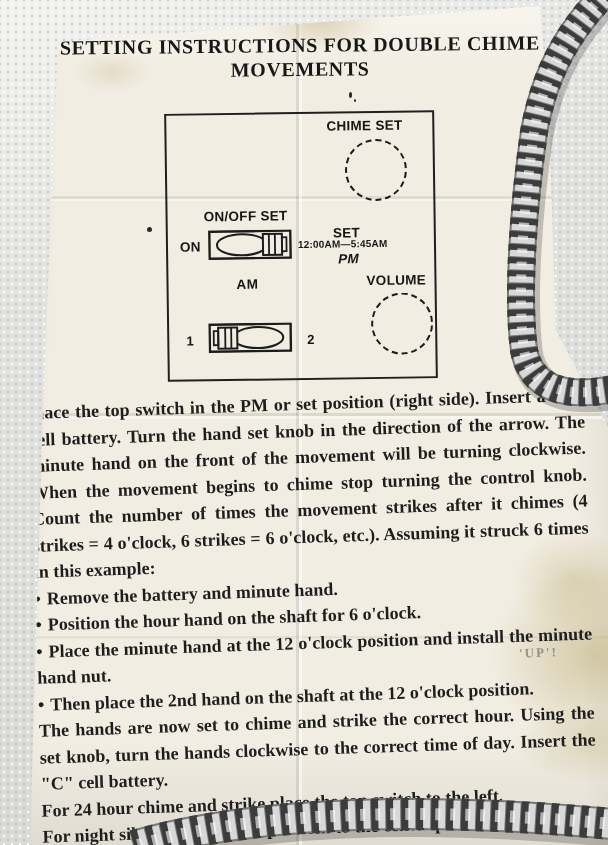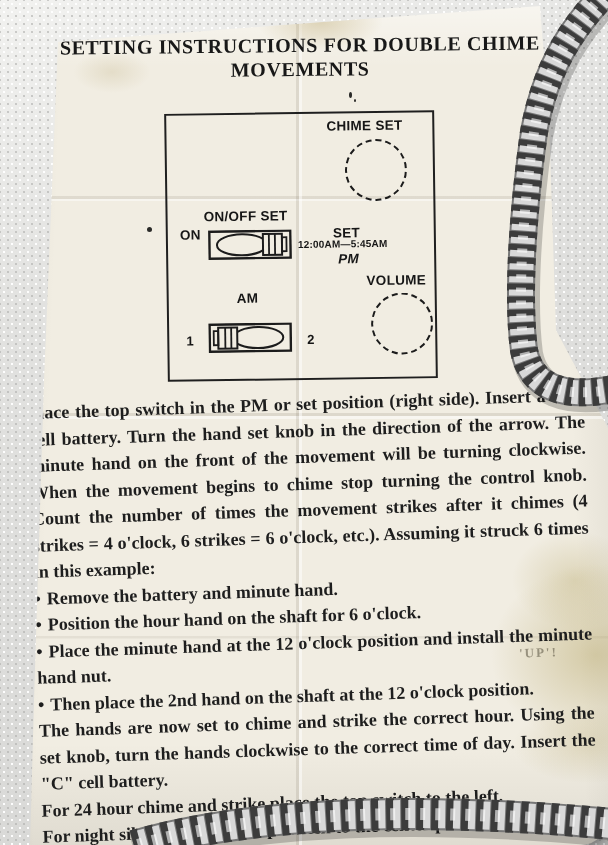--- a/index.html
+++ b/index.html
@@ -34,21 +34,20 @@
       linear-gradient(to right, rgba(0,0,0,0) 0 296px, rgba(115,105,88,.16) 296px 299px, rgba(255,255,255,.5) 299px 302px, rgba(0,0,0,0) 302px),
       
       linear-gradient(to bottom, rgba(0,0,0,0) 0 196px, rgba(115,105,88,.14) 196px 199px, rgba(255,255,255,.45) 199px 201px, rgba(0,0,0,0) 201px),
       linear-gradient(to bottom, rgba(0,0,0,0) 0 413px, rgba(115,105,88,.16) 413px 416px, rgba(255,255,255,.5) 416px 419px, rgba(0,0,0,0) 419px),
       linear-gradient(to bottom, rgba(0,0,0,0) 0 636px, rgba(115,105,88,.10) 636px 638px, rgba(0,0,0,0) 639px),
       
       linear-gradient(92deg, rgba(60,55,45,.10), rgba(0,0,0,0) 10%),
       linear-gradient(268deg, rgba(60,55,45,.08), rgba(0,0,0,0) 8%),
       linear-gradient(to bottom, rgba(255,255,255,.5), rgba(0,0,0,0) 8%, rgba(0,0,0,0) 88%, rgba(70,65,55,.10));
     filter:drop-shadow(2px 3px 4px rgba(0,0,0,.30));
-    border-radius:27px;
   }
 
   
   .title{
     position:absolute;left:30px;top:33px;width:540px;text-align:center;
     font-weight:bold;font-size:20px;line-height:24px;letter-spacing:.6px;
     color:#181818;transform:rotate(-.6deg);
   }
 
   
@@ -95,37 +94,37 @@
       <div>SETTING INSTRUCTIONS FOR DOUBLE CHIME</div>
       <div>MOVEMENTS</div>
     </div>
 
     <div class="diagram">
 
       <div class="dlabel" style="left:160px;top:5px;">CHIME SET</div>
       <div class="knob" style="left:178px;top:26px;"></div>
 
       <div class="dlabel" style="left:36px;top:94px;">ON/OFF SET</div>
-      <div class="dlabel" style="left:12px;top:112px;text-align:right;">ON</div>
+      <div class="dlabel" style="left:12px;top:124px;text-align:right;">ON</div>
       <div class="switch" style="left:40px;top:115px;">
         <svg width="84" height="30" viewBox="0 0 84 30">
           <rect x="1.5" y="1.5" width="81" height="27" fill="none" stroke="#1c1c1c" stroke-width="2.4"></rect>
           <ellipse cx="34" cy="15" rx="25" ry="10.5" fill="none" stroke="#1c1c1c" stroke-width="2"></ellipse>
           <rect x="55" y="4.5" width="19" height="21" fill="#f1ede2" stroke="#1c1c1c" stroke-width="2"></rect>
           <line x1="61" y1="4.5" x2="61" y2="25.5" stroke="#1c1c1c" stroke-width="1.8"></line>
           <line x1="67" y1="4.5" x2="67" y2="25.5" stroke="#1c1c1c" stroke-width="1.8"></line>
           <rect x="74" y="8" width="4.5" height="14" fill="none" stroke="#1c1c1c" stroke-width="1.8"></rect>
         </svg>
       </div>
 
       <div class="dlabel" style="left:165px;top:112px;">SET</div>
       <div class="dsmall" style="left:130px;top:125px;">12:00AM—5:45AM</div>
       <div class="dlabel" style="left:170px;top:138px;font-style:italic;">PM</div>
 
-      <div class="dlabel" style="left:68px;top:176px;">AM</div>
+      <div class="dlabel" style="left:68px;top:162px;">AM</div>
       <div class="dlabel" style="left:198px;top:160px;">VOLUME</div>
       <div class="knob" style="left:202px;top:180px;"></div>
 
       <div class="num" style="left:17px;top:218px;">1</div>
       <div class="switch" style="left:39px;top:208px;">
         <svg width="84" height="30" viewBox="0 0 84 30">
           <rect x="1.5" y="1.5" width="81" height="27" fill="none" stroke="#1c1c1c" stroke-width="2.4"></rect>
           <ellipse cx="50" cy="15" rx="25" ry="10.5" fill="none" stroke="#1c1c1c" stroke-width="2"></ellipse>
           <rect x="10" y="4.5" width="19" height="21" fill="#f1ede2" stroke="#1c1c1c" stroke-width="2"></rect>
           <line x1="17" y1="4.5" x2="17" y2="25.5" stroke="#1c1c1c" stroke-width="1.8"></line>

